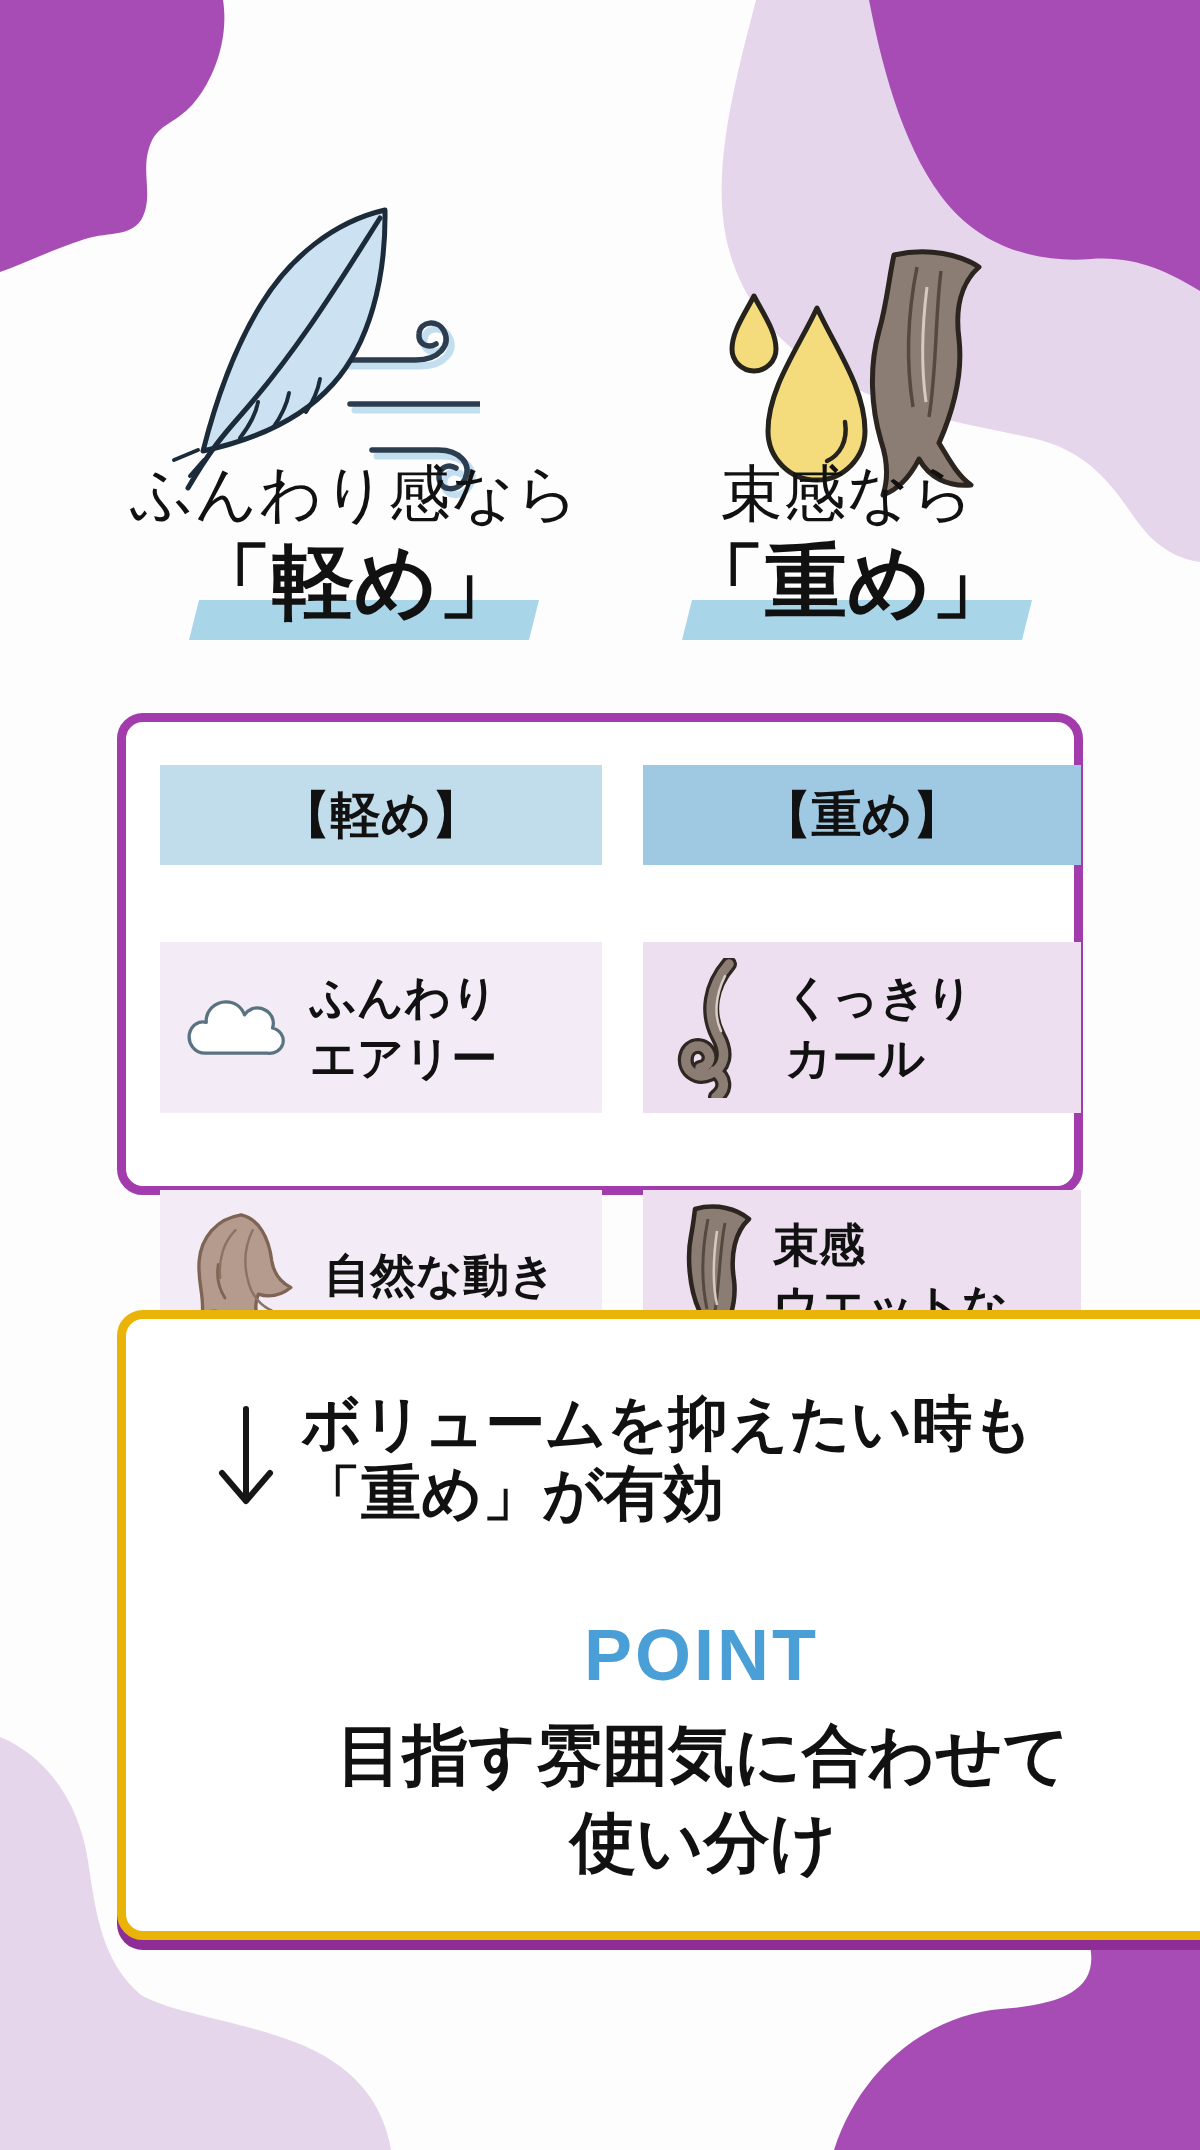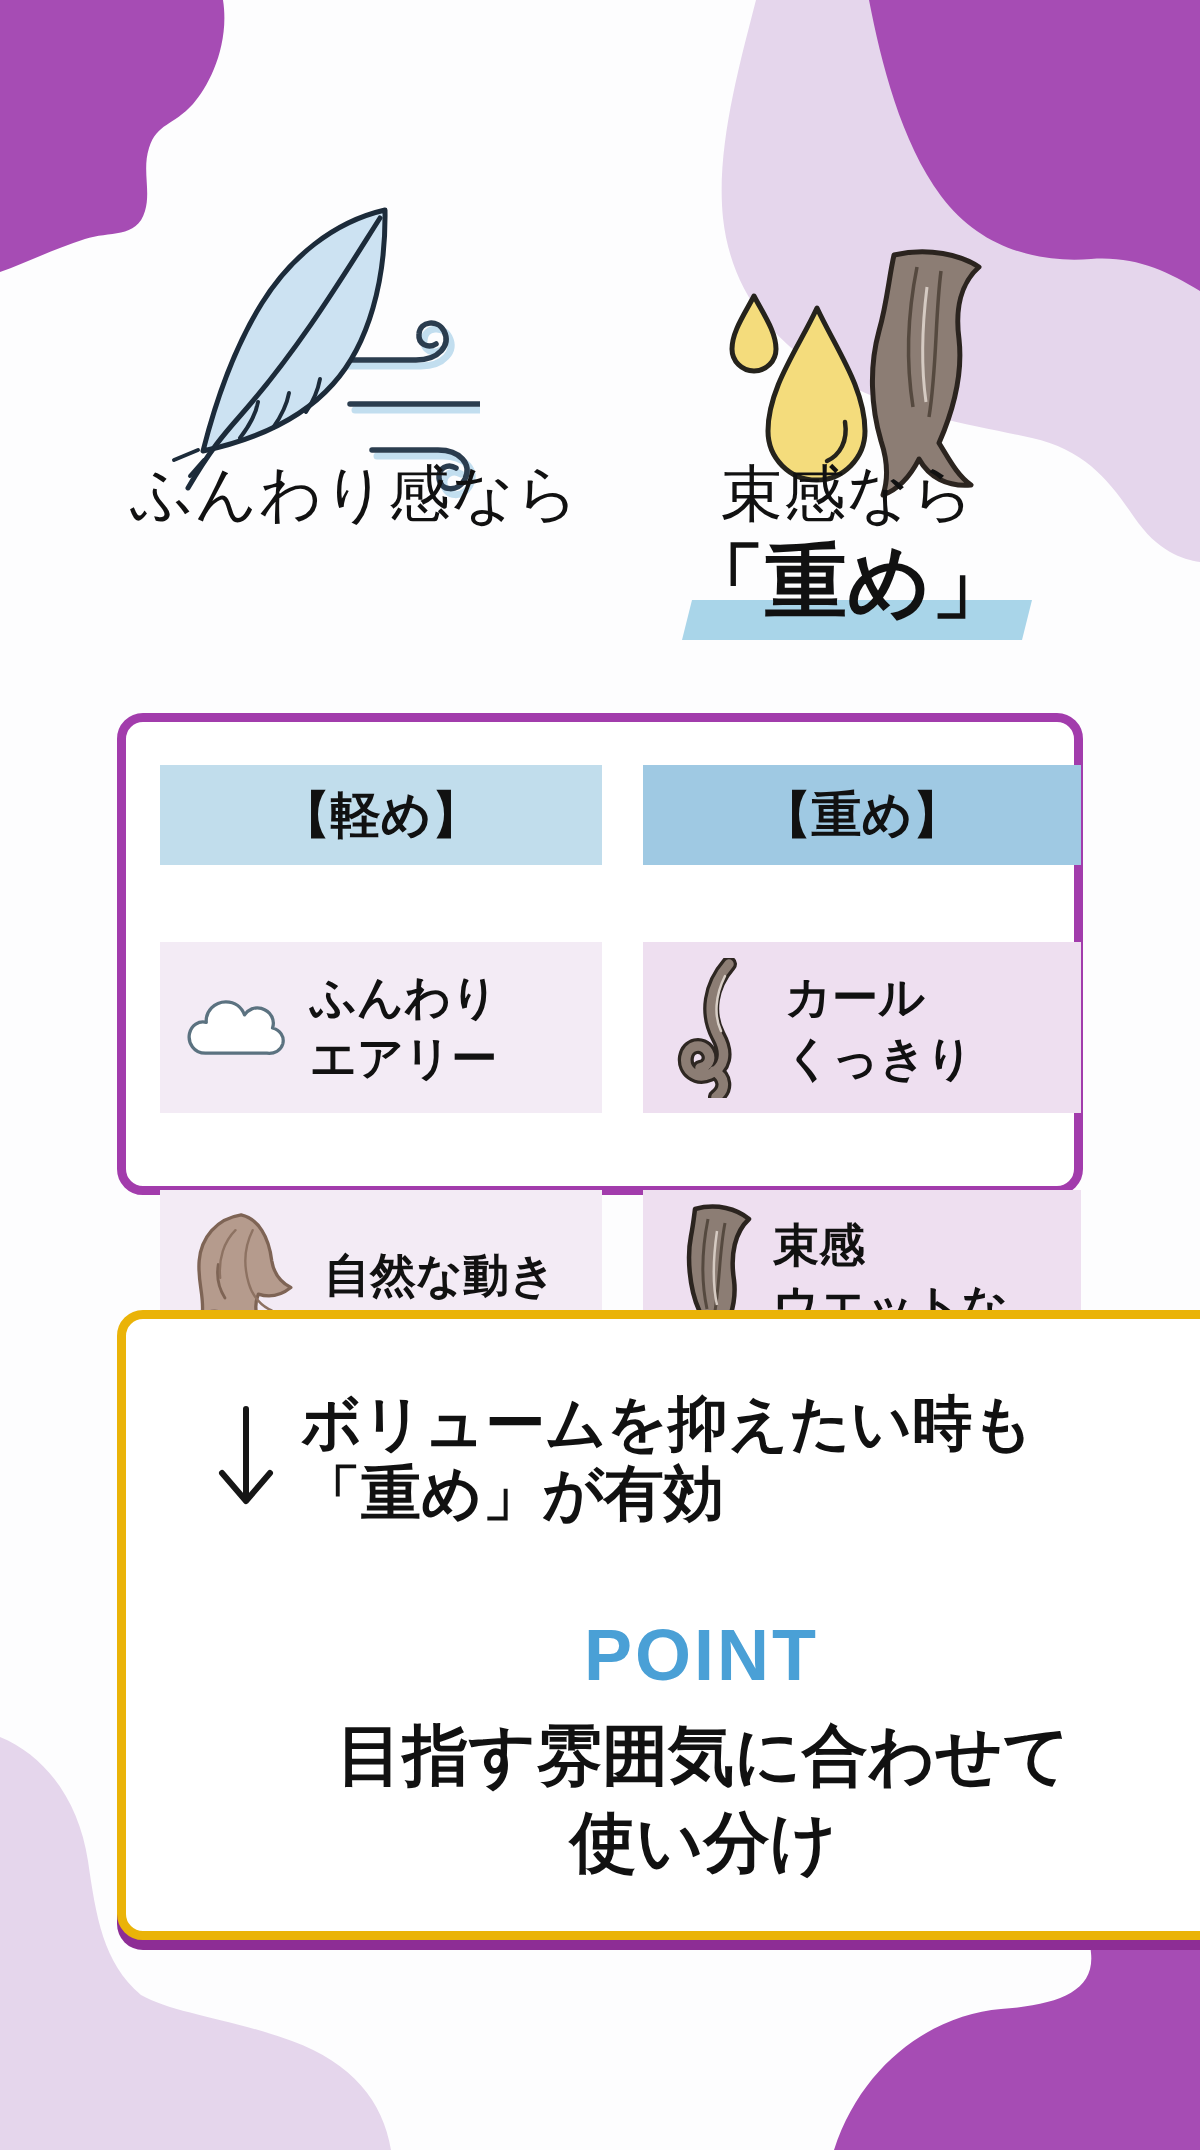--- a/index.html
+++ b/index.html
@@ -101,20 +101,24 @@
   <g>
     <path d="M 206,57 C 241,49 273,57 291,69 C 273,85 267,111 271,141 C 275,177 265,213 251,245 C 261,261 269,277 283,287 C 259,289 241,279 231,261 C 223,277 211,291 195,297 C 201,279 199,261 193,243 C 183,209 181,169 191,133 C 199,105 201,79 206,57 Z" fill="#8C7D74" stroke="#2B241F" stroke-width="5" stroke-linejoin="round"></path>
     <path d="M 229,69 C 221,109 217,159 225,209" fill="none" stroke="#55493F" stroke-width="3.5"></path>
     <path d="M 253,73 C 247,119 249,169 241,219" fill="none" stroke="#55493F" stroke-width="3.5"></path>
     <path d="M 239,89 C 234,129 233,169 238,204" fill="none" stroke="#D5CAC2" stroke-width="3"></path>
   </g>
 </svg>
 
 <div class="abs hero-block" style="left:85px;top:458px;">
   <div class="hero-line1">ふんわり感なら</div>
+  <div class="hero-line2">
+    <span class="hero-band"></span>
+    <span class="txt">「軽め」</span>
+  </div>
 </div>
 
 <div class="abs hero-block" style="left:578px;top:458px;">
   <div class="hero-line1">束感なら</div>
   <div class="hero-line2">
     <span class="hero-band"></span>
     <span class="txt">「重め」</span>
   </div>
 </div>
 
@@ -136,22 +140,22 @@
 
   <div class="cell dark">
     <span class="icon-wrap">
       <svg width="104" height="140" viewBox="0 0 104 140">
         <path d="M 64,6 C 45,28 41,55 53,78 C 63,96 59,110 45,116 C 31,122 19,112 21,99 C 23,87 37,84 43,94 C 47,101 43,109 35,110 M 49,113 C 60,119 62,131 51,139" fill="none" stroke="#2E2722" stroke-width="16" stroke-linecap="round"></path>
         <path d="M 64,6 C 45,28 41,55 53,78 C 63,96 59,110 45,116 C 31,122 19,112 21,99 C 23,87 37,84 43,94 C 47,101 43,109 35,110 M 49,113 C 60,119 62,131 51,139" fill="none" stroke="#8C7D74" stroke-width="9.5" stroke-linecap="round"></path>
         <path d="M 60,18 C 50,38 49,58 56,73" fill="none" stroke="#D8CEC6" stroke-width="2.5" stroke-linecap="round"></path>
       </svg>
     </span>
     <span class="cell-text">
+      <span>くっきり</span>
       <span>カール</span>
-      <span>くっきり</span>
     </span>
   </div>
 
   <div class="cell light">
     <span class="icon-wrap">
       <svg width="126" height="134" viewBox="0 0 132 140">
         <path d="M 62,6 C 36,10 20,30 18,54 C 16,76 24,93 21,112 C 31,104 41,106 51,114 C 60,121 72,128 86,130 C 77,113 75,101 80,89 C 92,93 104,90 114,82 C 102,76 96,66 94,54 C 91,29 80,10 62,6 Z" fill="#B59B8D" stroke="#7E6455" stroke-width="3.5" stroke-linejoin="round"></path>
         <path d="M 38,58 C 36,70 38,82 45,93" fill="none" stroke="#7E6455" stroke-width="3" stroke-linecap="round"></path>
         <path d="M 56,22 C 44,34 38,52 40,72" fill="none" stroke="#8D7262" stroke-width="2.5" stroke-linecap="round"></path>
         <path d="M 74,22 C 66,38 64,58 70,78 C 74,92 84,102 94,106" fill="none" stroke="#8D7262" stroke-width="2.5" stroke-linecap="round"></path>

